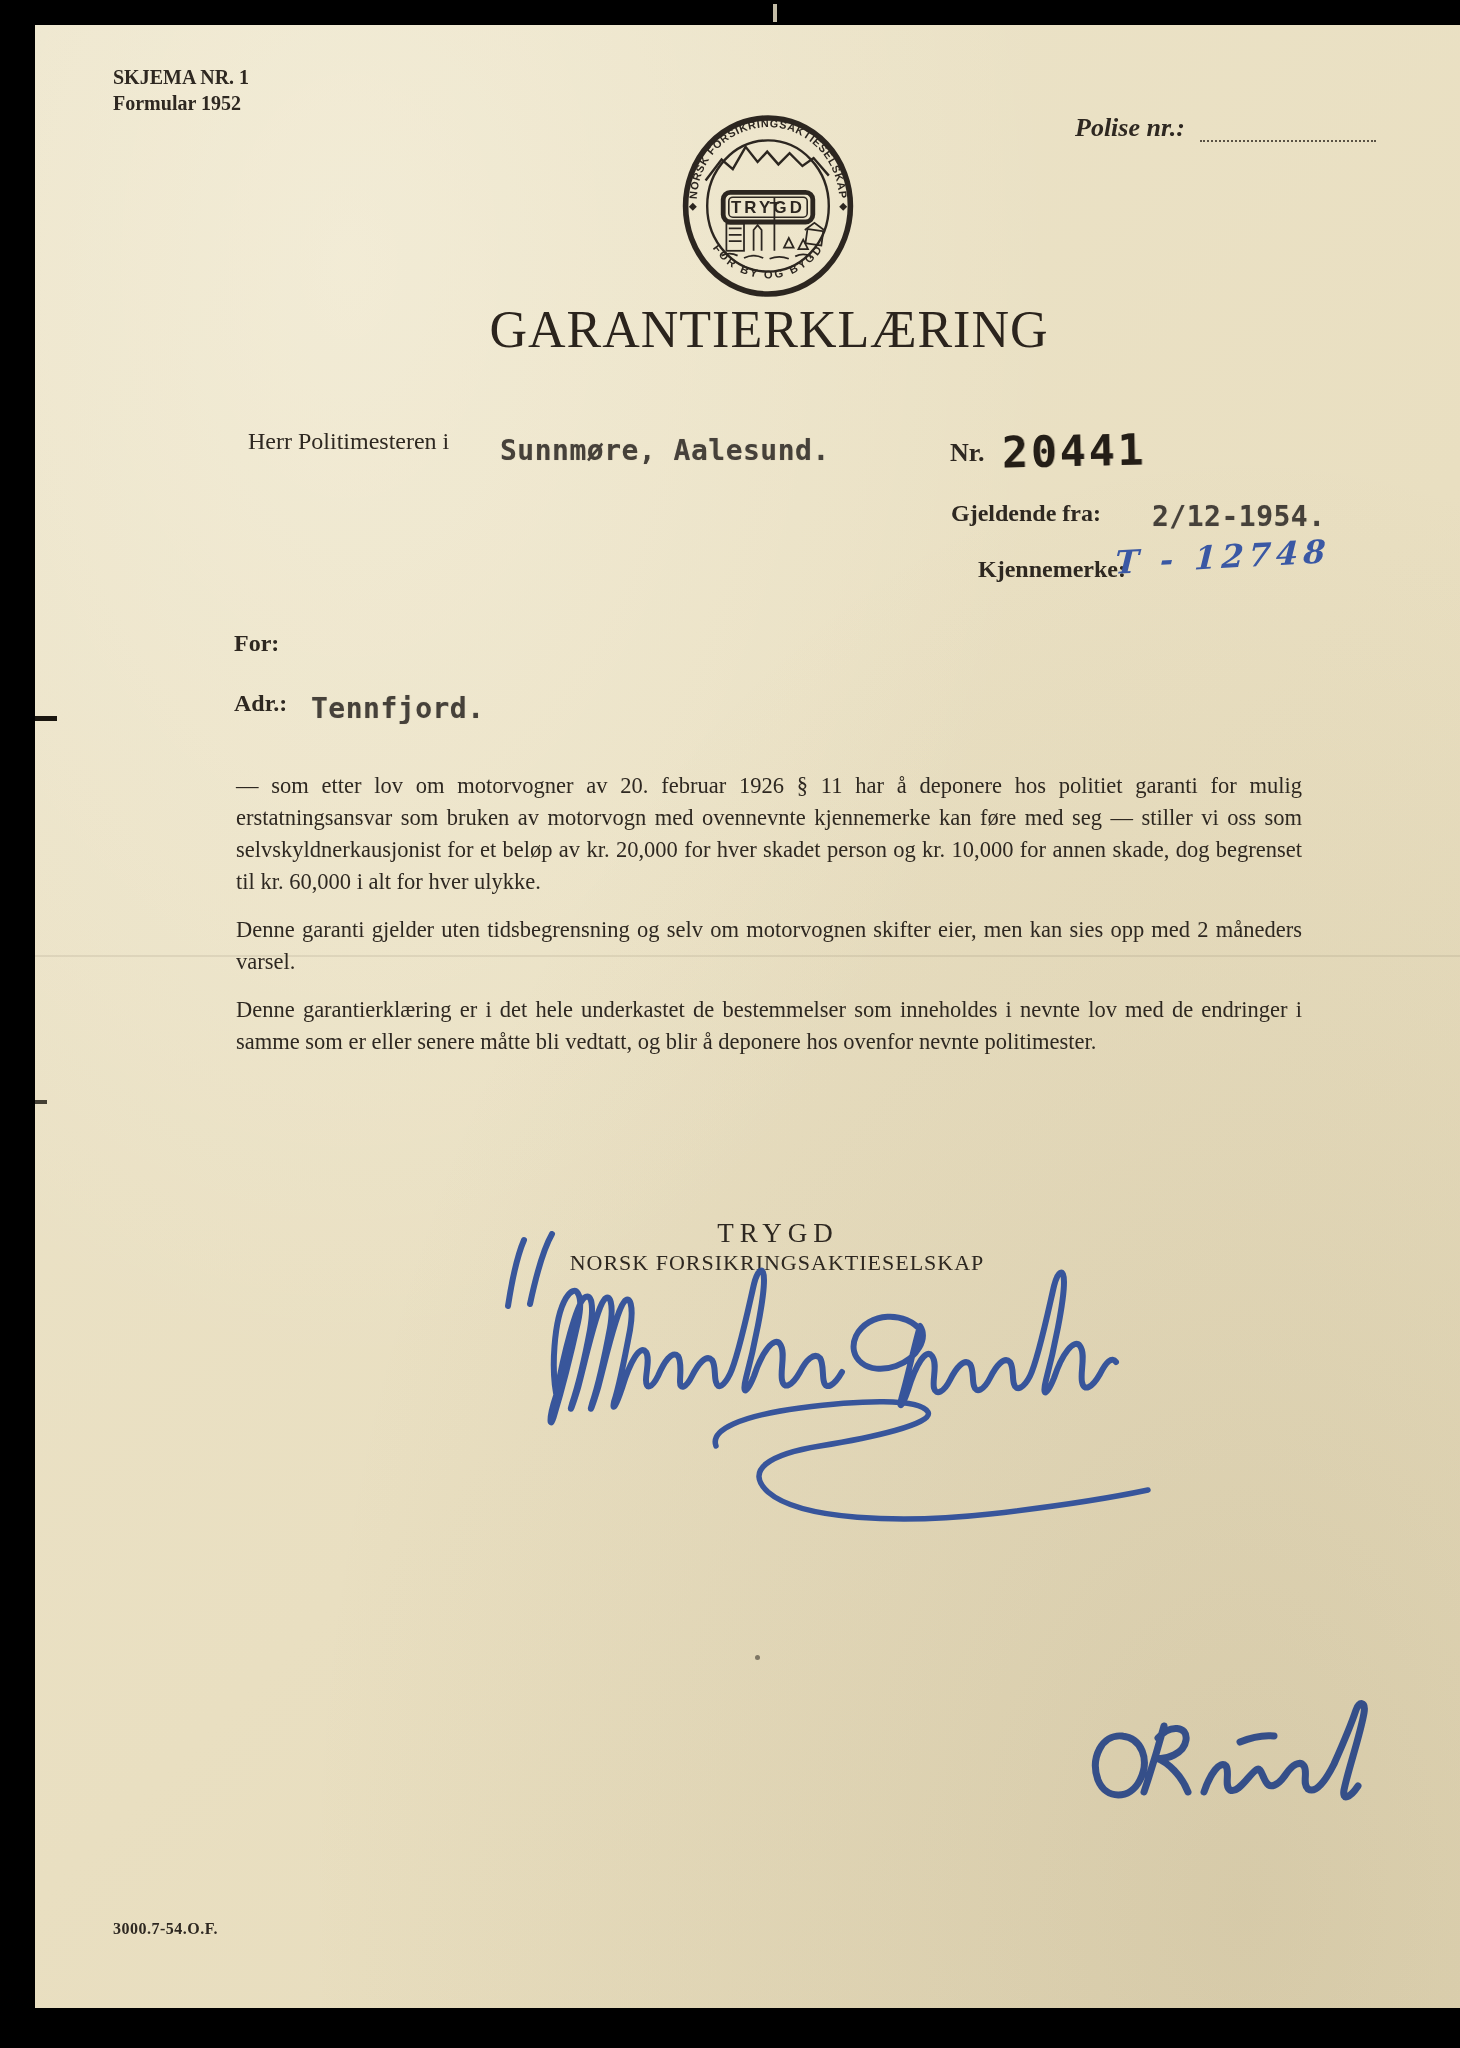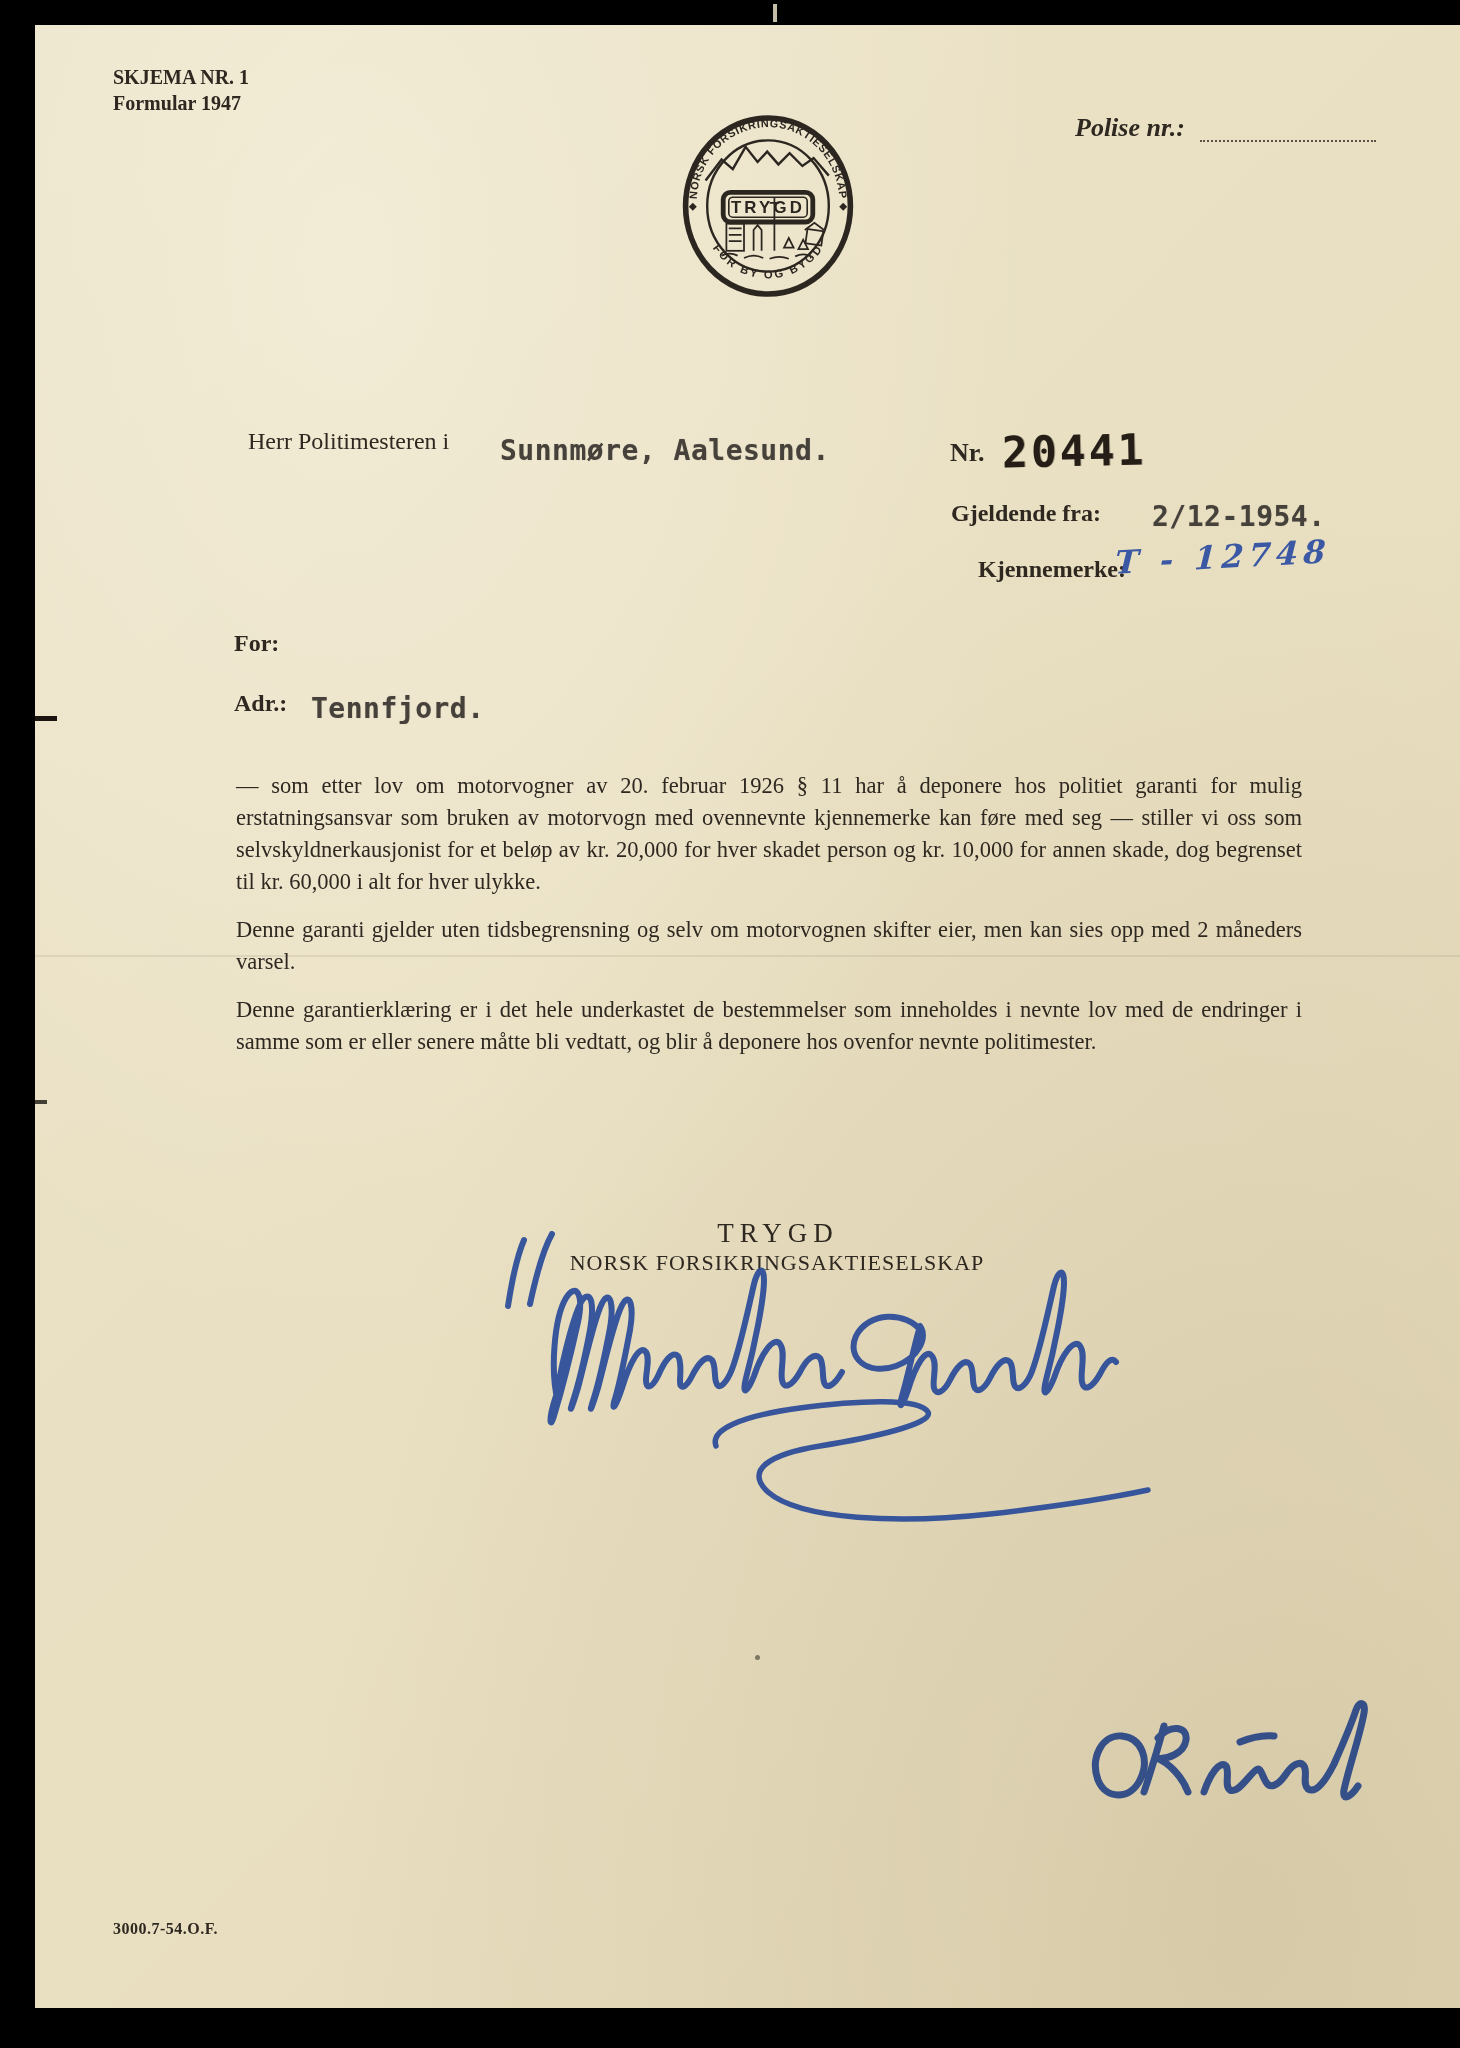--- a/index.html
+++ b/index.html
@@ -42,21 +42,21 @@
   <div class="abs edge" style="left:0;top:0;width:35px;height:2048px;"></div>
   <div class="abs edge" style="left:0;top:2008px;width:1460px;height:40px;"></div>
   <div class="abs" style="left:773px;top:4px;width:4px;height:18px;background:#d8d0b8;opacity:.9;"></div>
 
   <div class="abs" style="left:35px;top:716px;width:22px;height:5px;background:#1a160f;"></div>
   <div class="abs" style="left:35px;top:1100px;width:12px;height:4px;background:rgba(26,22,15,.8);"></div>
   <div class="abs" style="left:35px;top:955px;width:1425px;height:2px;background:rgba(90,80,60,.10);"></div>
   <div class="abs" style="left:755px;top:1655px;width:5px;height:5px;border-radius:50%;background:rgba(45,40,33,.55);"></div>
 
   <div class="abs ink serif-b" style="left:113px;top:66px;font-size:20px;">SKJEMA NR. 1</div>
-  <div class="abs ink serif-b" style="left:113px;top:92px;font-size:20px;">Formular 1947</div>
+  <div class="abs ink serif-b" style="left:113px;top:92px;font-size:20px;">Formular 1952</div>
 
   <div class="abs ink" style="left:1075px;top:113px;font-size:26px;font-style:italic;font-weight:600;">Polise nr.:</div>
   <div class="abs dotline" style="left:1200px;top:122px;width:176px;height:18px;"></div>
 
   <svg class="abs" style="left:680px;top:113px;" width="176" height="186" viewBox="0 0 220 232">
     <defs>
       <path id="arcTop" d="M 23,130 A 89,93 0 1 1 197,130"></path>
       <path id="arcBottom" d="M 27,132 A 84,88 0 0 0 193,132"></path>
     </defs>
     <g stroke="#2c2620" fill="none">
@@ -82,20 +82,21 @@
       <path d="M61,144 h16 M61,152 h16 M61,160 h16"></path>
       <path d="M92,172 v-26 l5,-6 5,6 v26"></path>
       <path d="M118,172 V106 M112,112 h12"></path>
       <path d="M130,168 l6,-12 6,12 z M148,170 l6,-12 6,12 z"></path>
       <rect x="158" y="146" width="20" height="18" transform="rotate(8 168 155)"></rect>
       <path d="M156,146 l12,-9 12,9"></path>
       <path d="M52,178 q10,-5 20,0 M80,181 q12,-6 24,0 M112,182 q12,-5 24,0 M144,179 q10,-5 20,0"></path>
     </g>
   </svg>
 
+  <div class="abs title" style="left:769px;top:300px;">GARANTIERKLÆRING</div>
 
   <div class="abs ink" style="left:248px;top:428px;font-size:24px;">Herr Politimesteren i</div>
   <div class="abs type" style="left:500px;top:434px;font-size:28px;">Sunnmøre, Aalesund.</div>
 
   <div class="abs ink" style="left:950px;top:438px;font-size:26px;font-weight:600;">Nr.</div>
   <div class="abs stamp" style="left:1002px;top:426px;">20441</div>
 
   <div class="abs ink" style="left:951px;top:500px;font-size:24px;font-weight:600;">Gjeldende fra:</div>
   <div class="abs type" style="left:1152px;top:500px;font-size:28px;">2/12-1954.</div>
 

